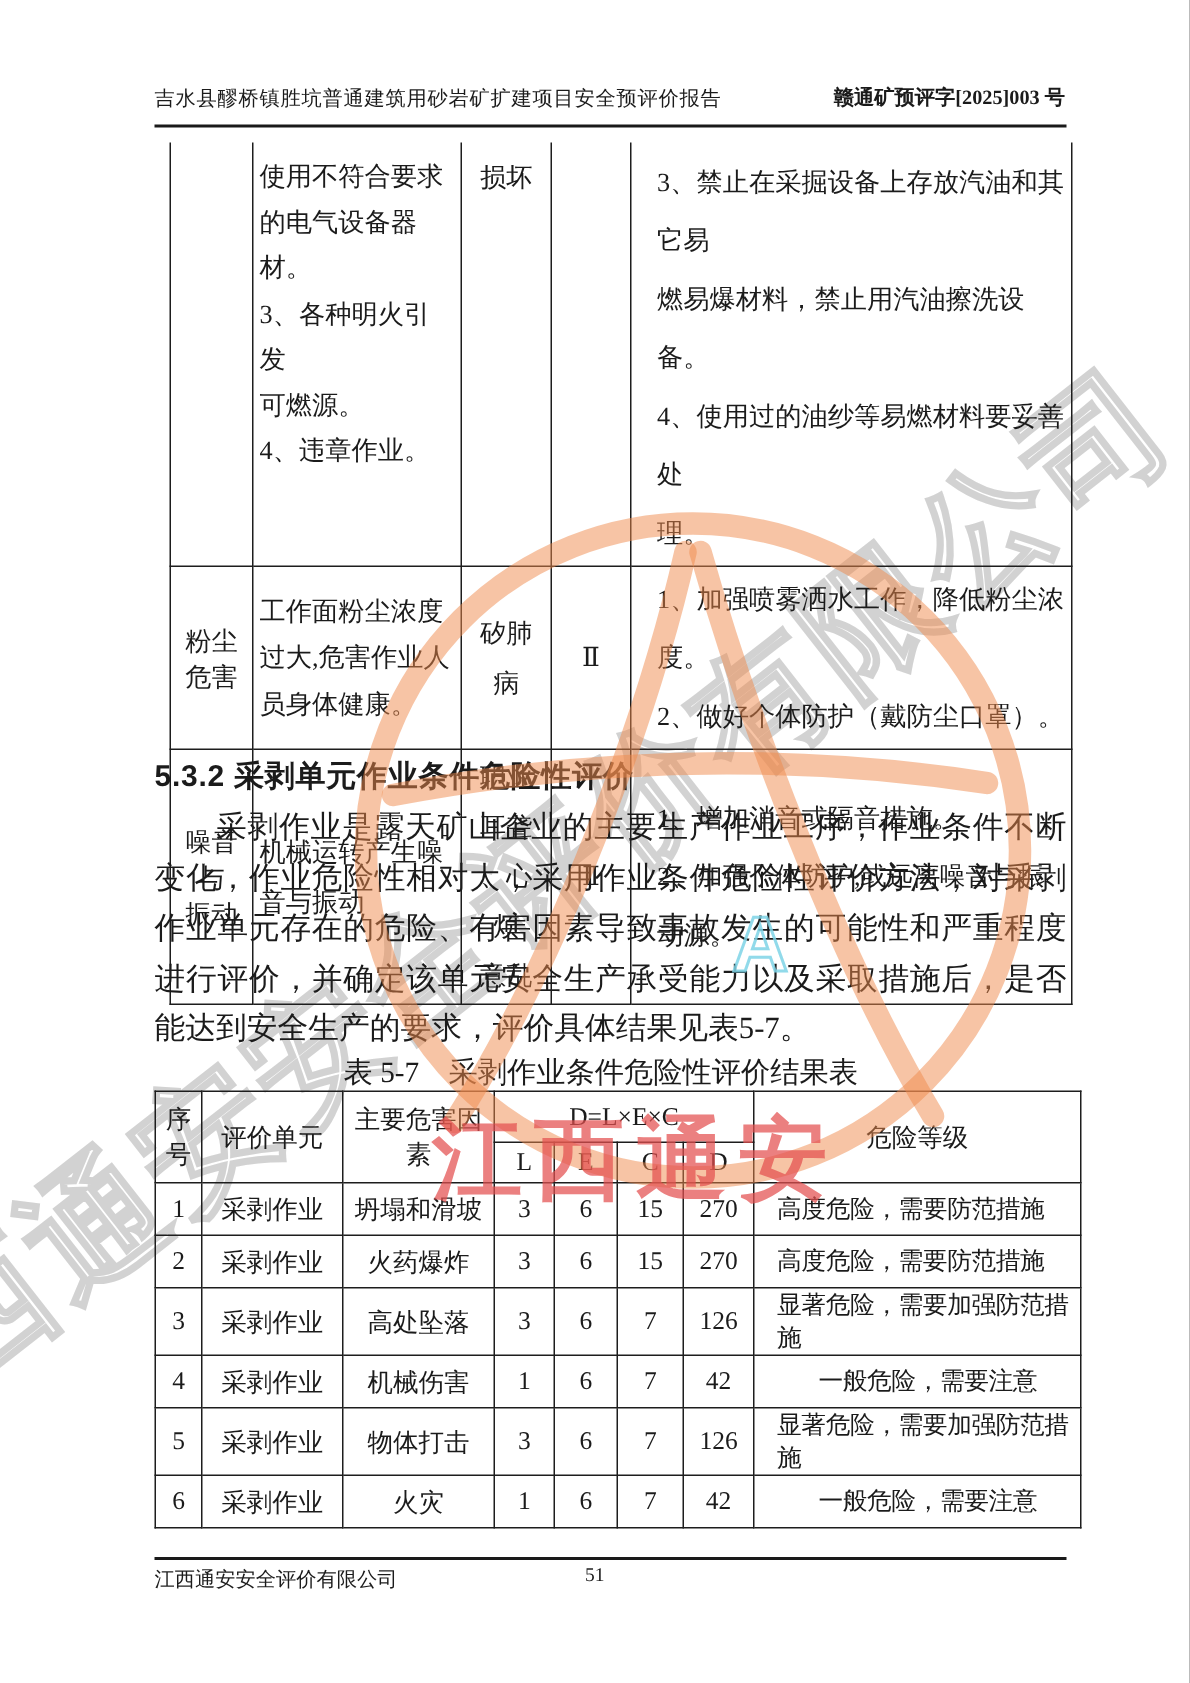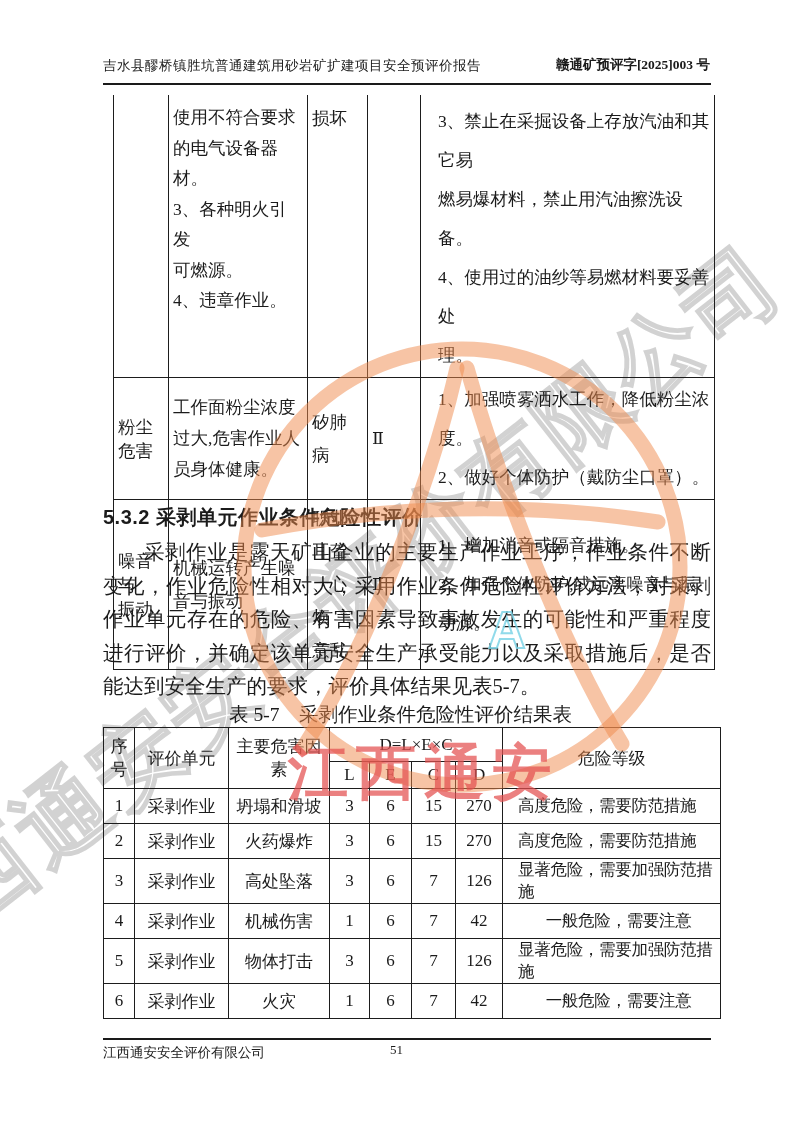--- a/index.html
+++ b/index.html
@@ -11,21 +11,21 @@
   .hdr-left{position:absolute;left:103px;top:57px;font-size:13.5px;letter-spacing:.5px;}
   .hdr-right{position:absolute;right:83px;top:56px;font-size:13.5px;font-weight:bold;}
   .hdr-rule{position:absolute;left:103px;width:608px;top:83px;height:2px;background:#1a1a1a;}
 
   
   table{border-collapse:collapse;table-layout:fixed;}
   td{border:1px solid #1d1d1d;overflow:hidden;}
 
   
   .t1{position:absolute;left:113px;top:95px;width:601px;font-size:17.5px;}
-  .t1 td{vertical-align:middle;padding:2px 4px;}
+  .t1 td{vertical-align:middle;text-align:center;padding:2px 4px;}
   .t1 tr.r1 td{border-top:none;vertical-align:top;padding-top:7px;}
   .t1 tr.r1{height:162px;}
   .t1 tr.r2{height:96px;}
   .t1 tr.r3{height:145px;}
   .t1 .desc{text-align:left;line-height:30.5px;margin-left:44px;}
   .t1 tr.r2 .desc{line-height:31px;}
   .t1 tr.r3 .desc{line-height:33px;}
   .t1 .meas{text-align:left;line-height:39px;padding-left:17px;}
   .t1 tr.r3 .conseq{line-height:33px;}
   .t1 .conseq{line-height:33px;}

